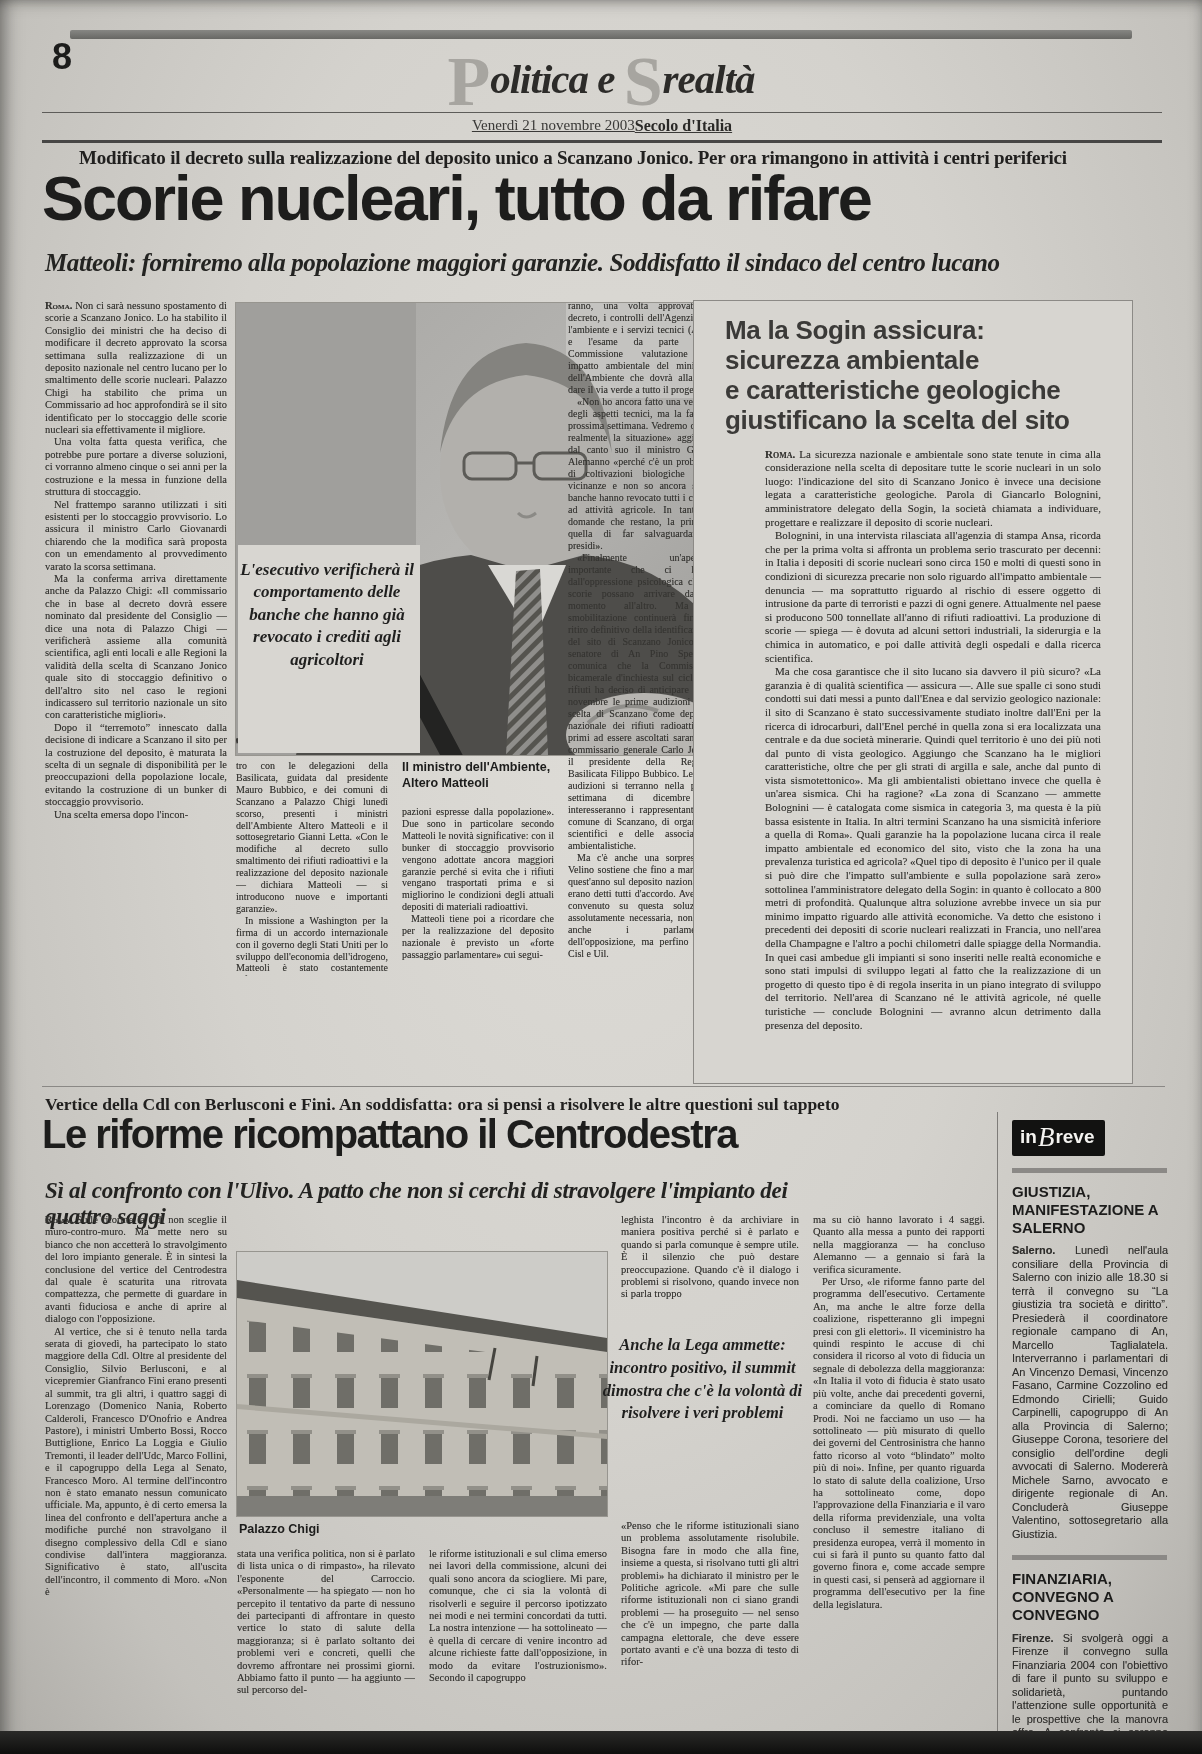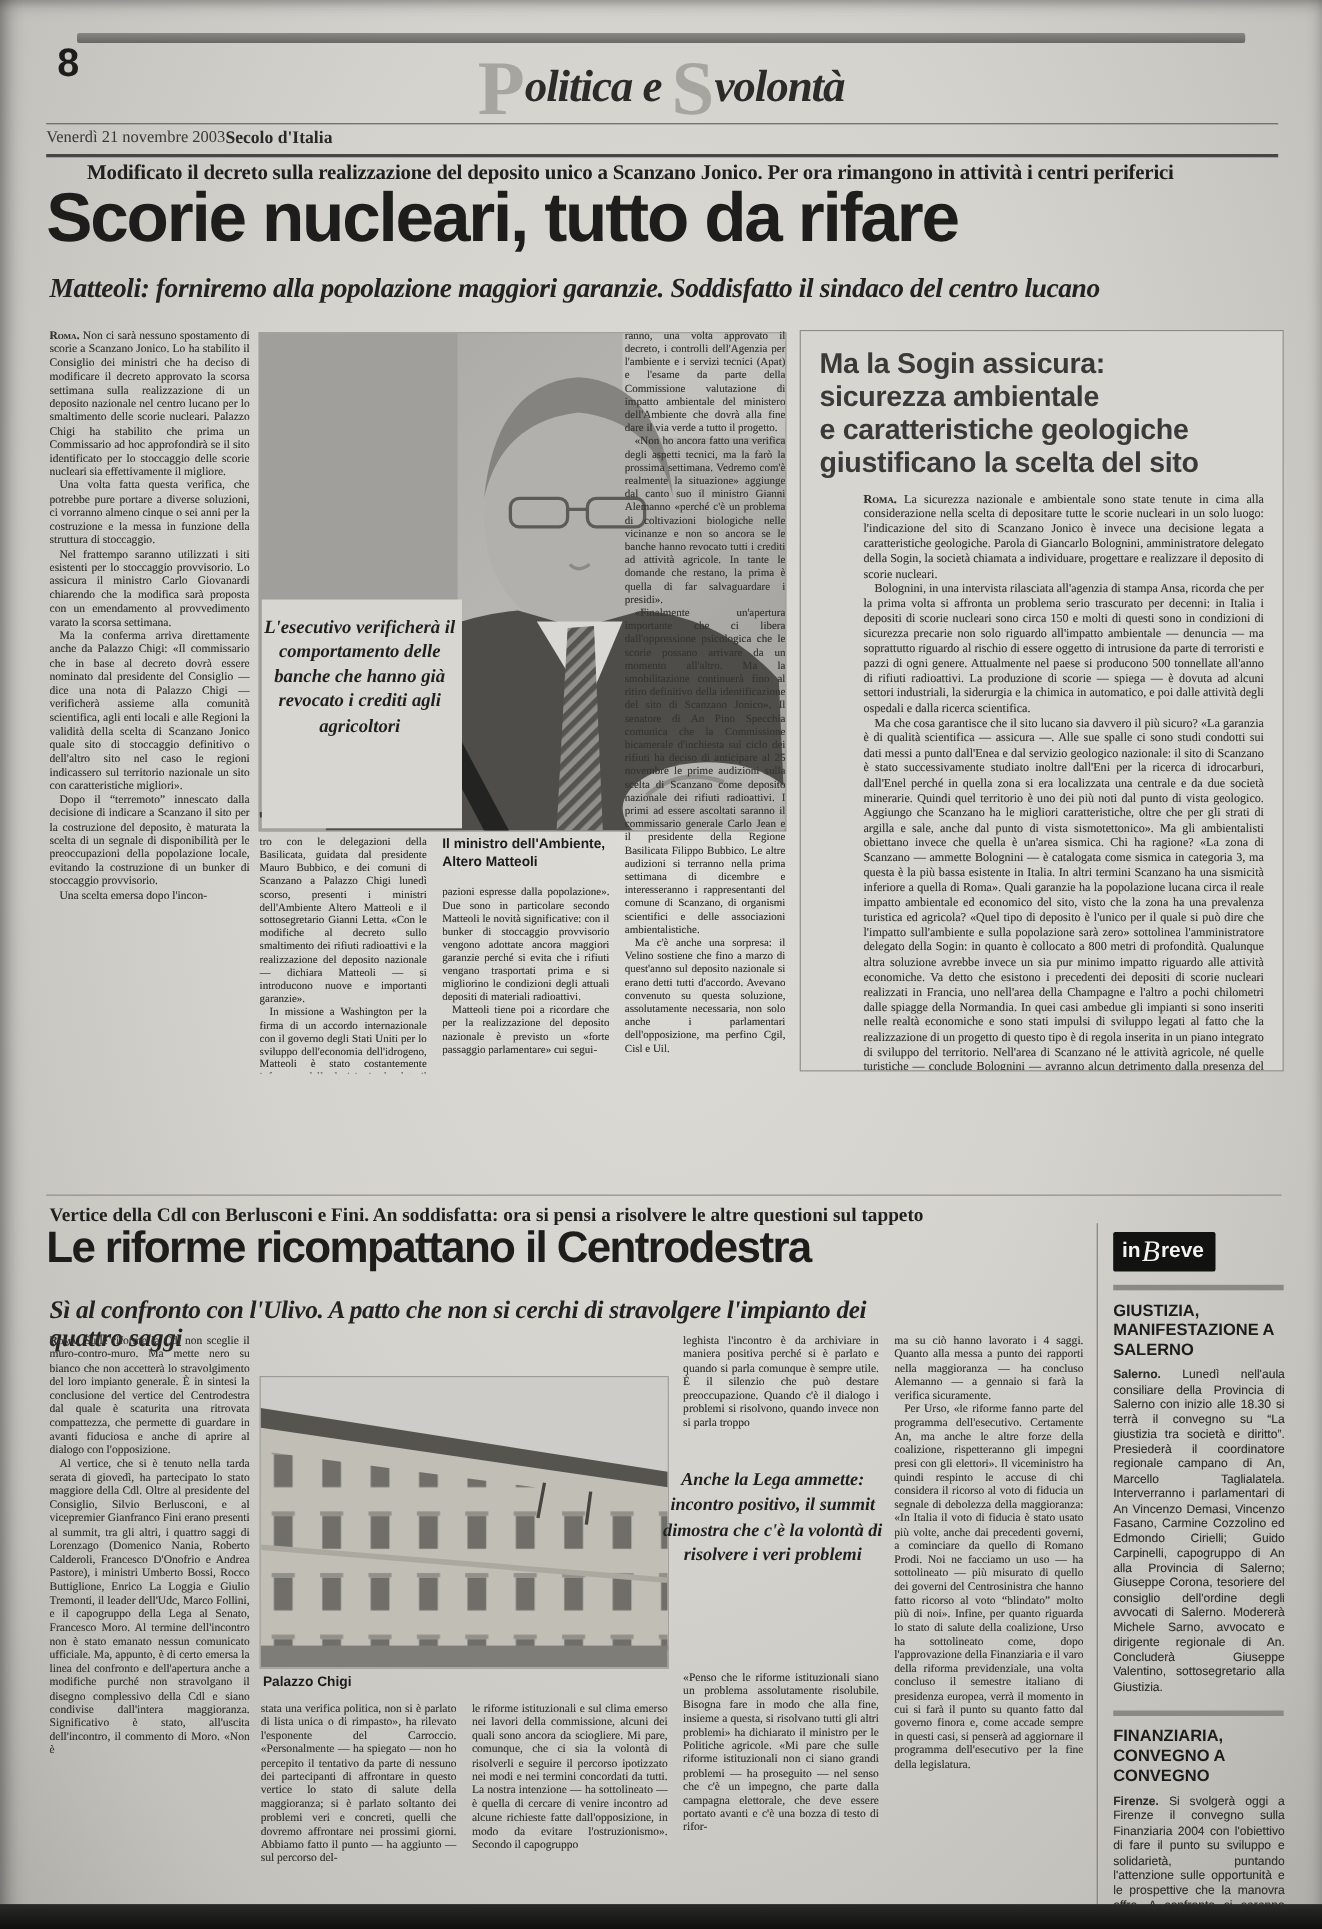--- a/index.html
+++ b/index.html
@@ -12,41 +12,41 @@
   .abs{position:absolute;}
   
   .scan-top{left:70px;top:30px;width:1062px;height:9px;background:linear-gradient(#7b7b78,#565653);opacity:.85;border-radius:2px;}
   .scan-bottom{left:0;top:1731px;width:1202px;height:23px;background:linear-gradient(#2a2a28,#0e0e0d);}
   
   .pagenum{left:52px;top:36px;font-family:"Liberation Sans",sans-serif;font-weight:800;font-size:36px;color:#1c1c1b;}
   .section{left:0;top:42px;width:1202px;text-align:center;white-space:nowrap;}
   .section .big{font-family:"Liberation Serif",serif;font-size:70px;font-weight:700;color:#a7a5a0;vertical-align:-12px;}
   .section .it{font-family:"Liberation Serif",serif;font-style:italic;font-weight:700;font-size:41px;color:#2c2b29;letter-spacing:-1px;}
   .rule1{left:42px;top:112px;width:1120px;height:1px;background:#5d5c59;}
-  .dateline{left:42px;top:117px;width:1120px;display:flex;justify-content:flex-start;font-size:15px;color:#3a3937;}
+  .dateline{left:42px;top:117px;width:1120px;display:flex;justify-content:center;font-size:15px;color:#3a3937;text-decoration:underline;}
   .masthead{font-weight:700;font-size:16px;color:#2a2927;}
   .rule2{left:42px;top:140px;width:1120px;height:3px;background:#474645;}
   
   .kicker1{left:45px;top:147px;width:1122px;font-weight:700;font-size:19px;letter-spacing:-.2px;color:#21201f;margin-left:34px;}
   .headline1{left:42px;top:166px;width:1128px;font-family:"Liberation Sans",sans-serif;font-weight:800;font-size:63px;letter-spacing:-2px;line-height:1.02;color:#1d1d1c;}
   .subhead1{left:45px;top:249px;width:1122px;font-style:italic;font-weight:600;font-size:25px;letter-spacing:-.4px;color:#232321;}
   .bodycol{font-size:10.5px;line-height:12.4px;text-align:justify;overflow:hidden;color:#343330;text-shadow:0 0 .5px rgba(70,70,66,.55);}
   .bodycol p{margin:0;text-indent:9px;}
   .bodycol p:first-child{text-indent:0;}
   .lead{font-variant:small-caps;font-weight:700;}
   .a1c1{left:45px;top:300px;width:182px;height:676px;}
   .a1c2{left:236px;top:760px;width:152px;height:216px;font-size:10px;line-height:11.9px;}
   .a1c3{left:402px;top:806px;width:152px;height:170px;font-size:10px;line-height:11.9px;}
   .a1c4{left:568px;top:300px;width:146px;height:676px;font-size:10px;line-height:12px;}
   .photo1{left:236px;top:303px;width:478px;height:452px;background:#b1b0ad;box-shadow:0 0 0 1px #97958f;}
   .pullquote1{left:238px;top:545px;width:182px;height:208px;background:#d8d6d1;padding:14px 6px 0 2px;box-sizing:border-box;
     font-style:italic;font-weight:700;font-size:17px;line-height:1.32;text-align:center;color:#1f1f1e;z-index:3;}
   .caption{font-family:"Liberation Sans",sans-serif;font-weight:700;font-size:12.5px;line-height:1.25;color:#1c1c1b;}
   .cap1{left:402px;top:760px;width:155px;}
-  .sogin{left:727px;top:300px;width:440px;height:674px;box-sizing:border-box;border:1px solid #8c8a86;background:#d7d5d0;padding:14px 17px;overflow:hidden;}
+  .sogin{left:693px;top:300px;width:440px;height:784px;box-sizing:border-box;border:1px solid #8c8a86;background:#d7d5d0;padding:14px 31px;overflow:hidden;}
   .sogin h2{margin:0 0 12px 0;font-family:"Liberation Sans",sans-serif;font-weight:800;font-size:26px;line-height:1.16;color:#3b3a38;letter-spacing:-.3px;}
   .soginbody{font-size:11px;line-height:13.6px;text-align:justify;color:#343330;text-shadow:0 0 .5px rgba(70,70,66,.5);margin-left:40px;}
   .soginbody p{margin:0;text-indent:10px;}
   .soginbody p:first-child{text-indent:0;}
   
   .midrule{left:42px;top:1086px;width:1123px;height:1px;background:#8a8885;}
   .kicker2{left:45px;top:1094px;width:860px;font-weight:700;font-size:17.5px;color:#21201f;}
   .headline2{left:42px;top:1114px;width:865px;font-family:"Liberation Sans",sans-serif;font-weight:800;font-size:40px;letter-spacing:-1.5px;line-height:1.02;color:#1d1d1c;}
   .subhead2{left:45px;top:1178px;width:810px;font-style:italic;font-weight:600;font-size:23px;letter-spacing:-.3px;color:#232321;}
   .a2c1{left:45px;top:1214px;width:182px;height:540px;}
@@ -70,21 +70,21 @@
 </style>
 </head>
 <body>
 
 <div class="page">
 
   <div class="abs scan-top"></div>
 
   <div class="abs pagenum">8</div>
   <div class="abs section">
-    <span class="big">P</span><span class="it">olitica e </span><span class="big">S</span><span class="it">volontà</span>
+    <span class="big">P</span><span class="it">olitica e </span><span class="big">S</span><span class="it">realtà</span>
   </div>
   <div class="abs rule1"></div>
   <div class="abs dateline">
     <span>Venerdì 21 novembre 2003</span>
     <span class="masthead">Secolo d'Italia</span>
   </div>
   <div class="abs rule2"></div>
 
   <div class="abs kicker1">Modificato il decreto sulla realizzazione del deposito unico a Scanzano Jonico. Per ora rimangono in attività i centri periferici</div>
   <div class="abs headline1">Scorie nucleari, tutto da rifare</div>

